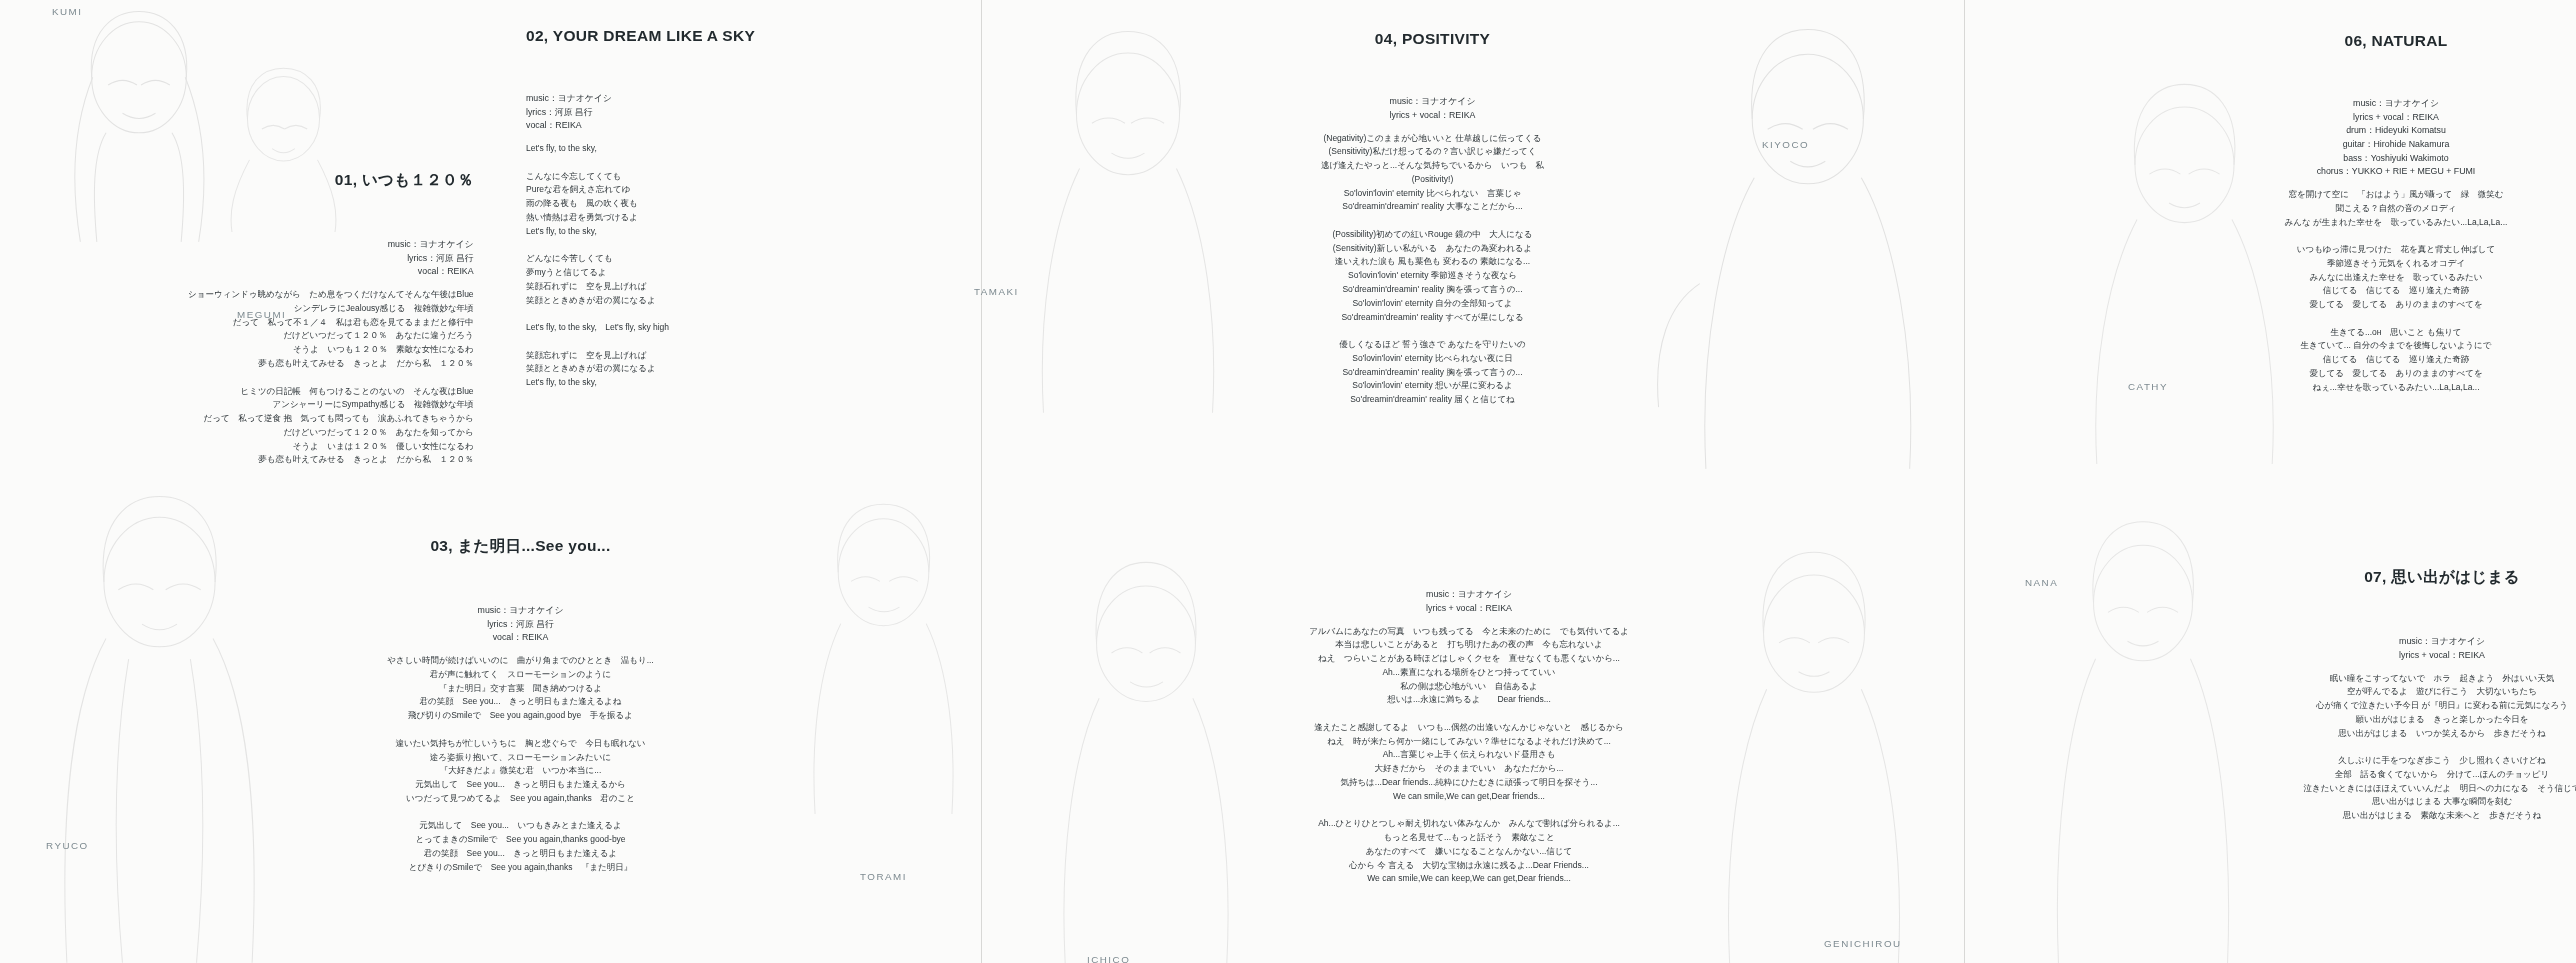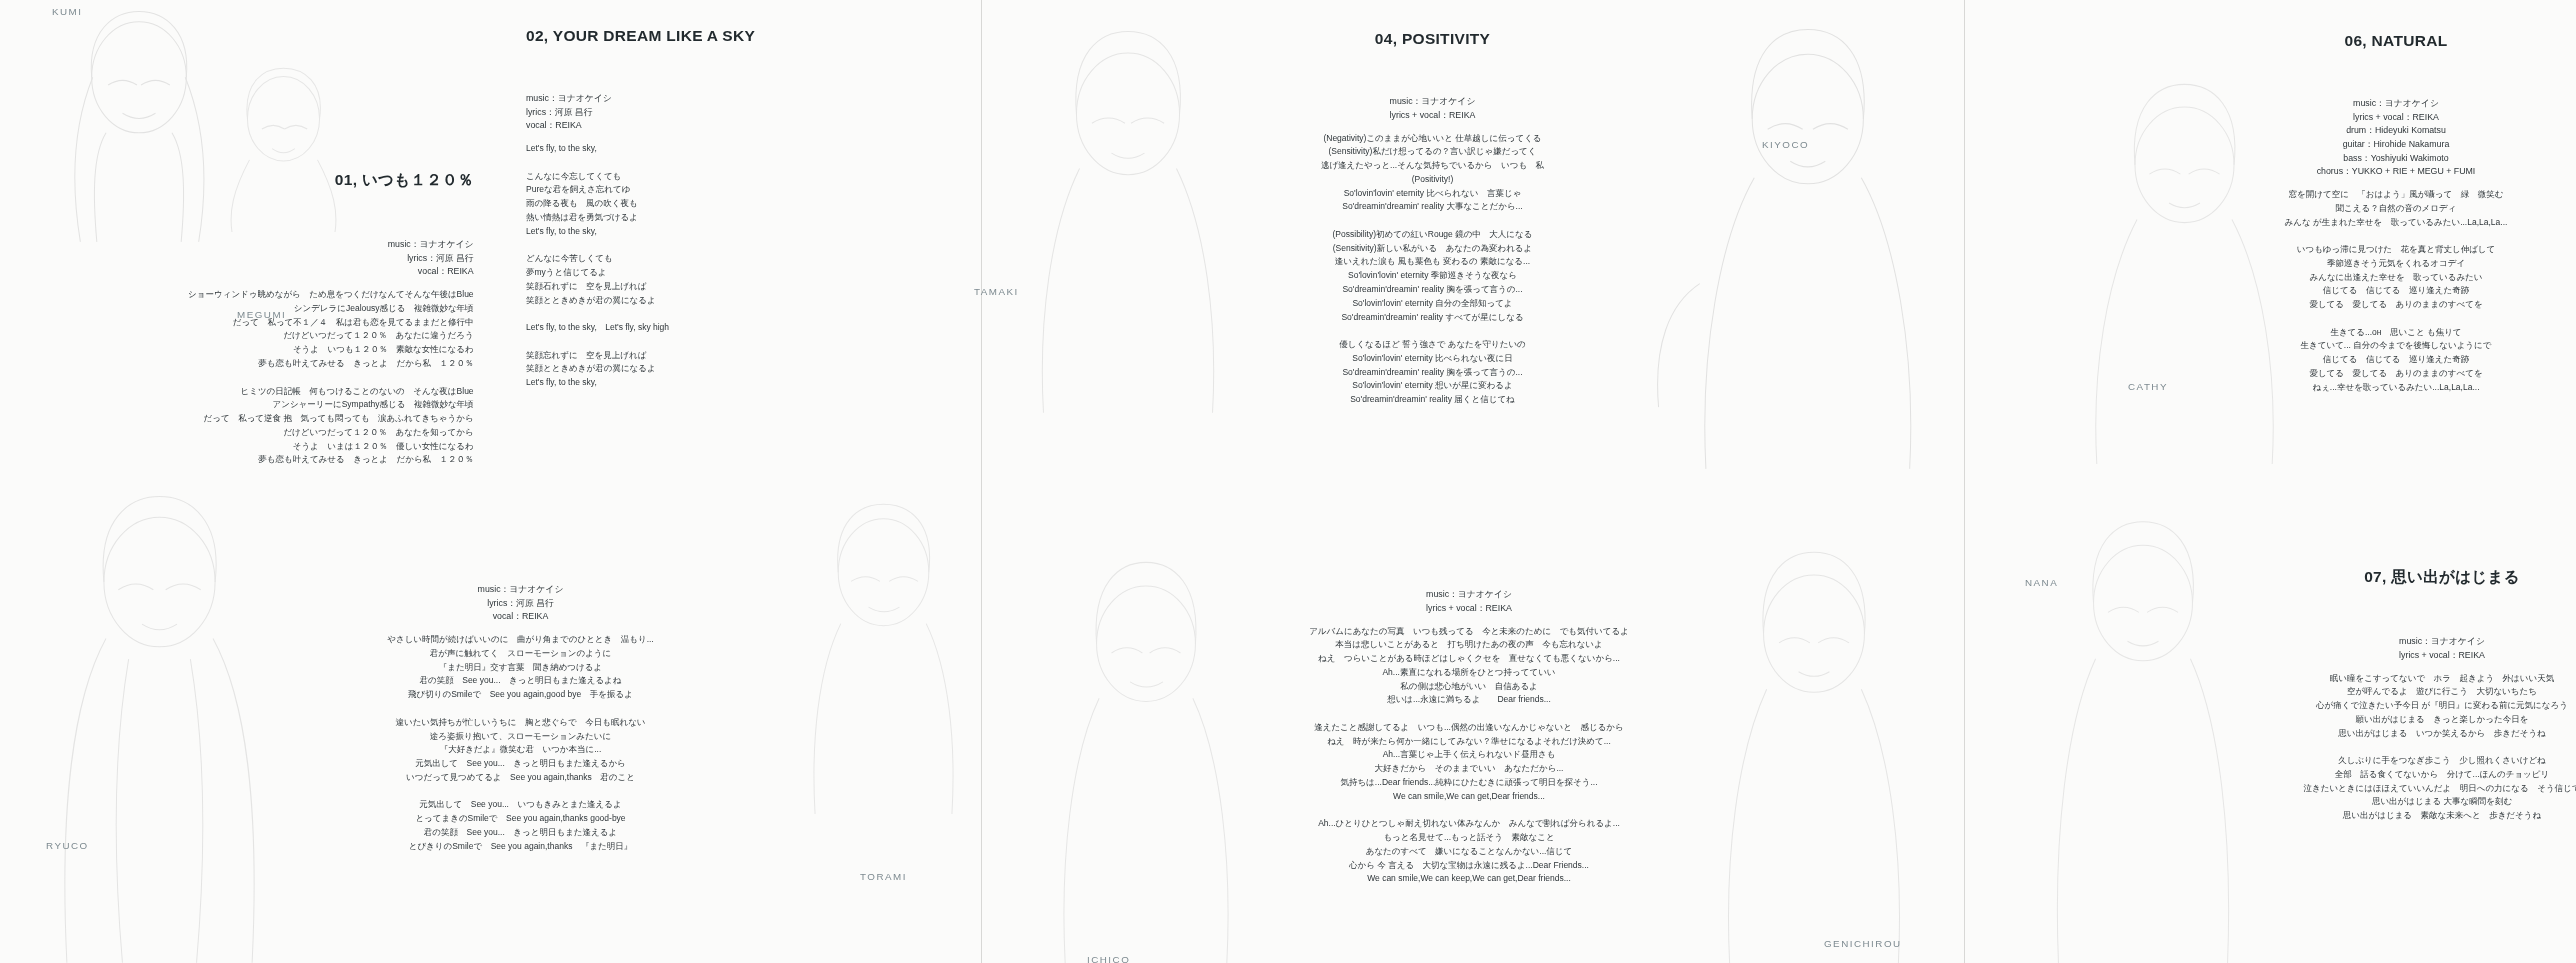--- a/index.html
+++ b/index.html
@@ -290,20 +290,21 @@
 笑顔とときめきが君の翼になるよ
 
 Let's fly, to the sky,　Let's fly, sky high
 
 笑顔忘れずに　空を見上げれば
 笑顔とときめきが君の翼になるよ
 Let's fly, to the sky,</div>
   </div>
 
   <div class="block c" style="left:201px; top:536px; width:639px;">
+    <div class="title">03, また明日...See you...</div>
     <div class="credits" style="white-space:pre-wrap;">music：ヨナオケイシ
 lyrics：河原 昌行
 vocal：REIKA</div>
     <div class="lyrics">やさしい時間が続けばいいのに　曲がり角までのひととき　温もり...
 君が声に触れてく　スローモーションのように
 『また明日』交す言葉　聞き納めつけるよ
 君の笑顔　See you...　きっと明日もまた逢えるよね
 飛び切りのSmileで　See you again,good bye　手を振るよ
 
 違いたい気持ちが忙しいうちに　胸と悲ぐらで　今日も眠れない

